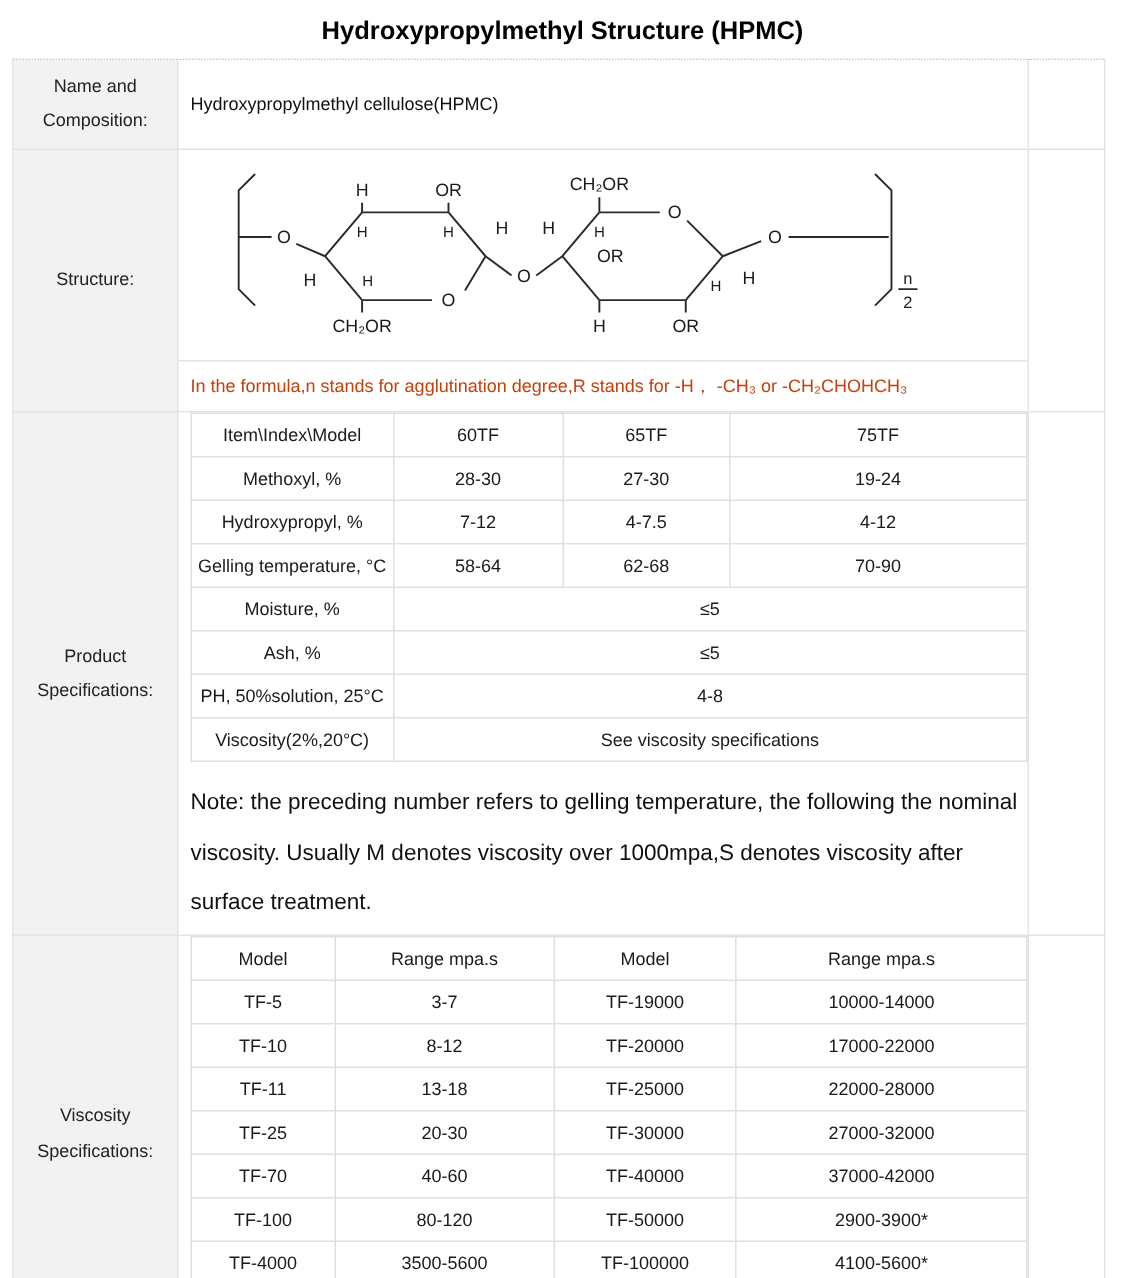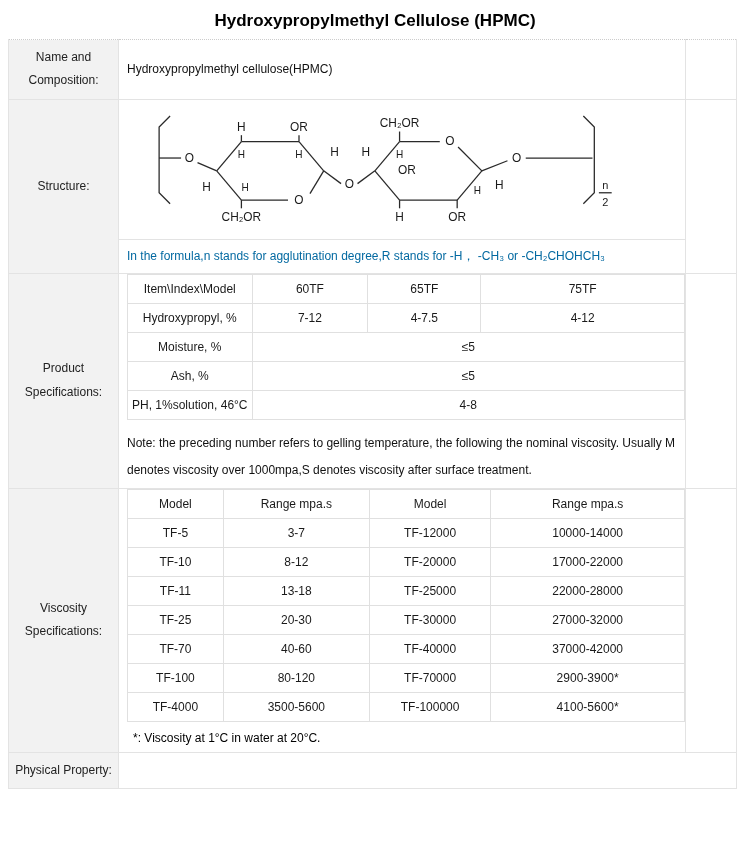--- a/index.html
+++ b/index.html
@@ -21,41 +21,41 @@
   }
   table.outer > tbody > tr:first-child > td { border-top:1px dotted #cccccc; }
   td.label-cell {
     width:99px; background:#f2f2f2 !important; font-weight:normal; font-size:12px;
     text-align:center; line-height:1.95; color:#222; padding:6px 5px !important;
   }
   td.right-cell { width:50px; }
   .value-text { padding:13px 8px; font-size:12px; color:#111; }
   .structure-diagram { padding:5px 0 2px 10px; }
   .structure-note {
-    border-top:1px solid #e3e3e3; padding:8px 8px; font-size:12px; color:#0369a1;
+    border-top:1px solid #e3e3e3; padding:8px 8px; font-size:12px; color:#c2410c;
   }
   table.inner { border-collapse:collapse; margin:0 0 0 8px; table-layout:fixed; }
   table.inner td {
     border:1px solid #e0e0e0; font-size:12px; text-align:center;
     padding:7px 4px; color:#1a1a1a; overflow:hidden; white-space:nowrap;
   }
   .spec-note {
-    padding:10px 6px 4px 8px; font-size:12px; line-height:2.25; color:#111;
+    padding:10px 6px 4px 8px; font-size:15px; line-height:2.25; color:#111;
   }
   .footnote { padding:9px 6px 7px 14px; font-size:12px; color:#000000; }
   svg.struct text { font-size:13px; fill:#1a1a1a; text-anchor:middle; }
   svg.struct text.sm { font-size:11px; }
   svg.struct text.frac { font-size:12px; }
   svg.struct .bond { stroke:#2a2a2a; stroke-width:1.4; fill:none; }
 </style>
 </head>
 <body>
 
 <div class="page">
-  <div class="title">Hydroxypropylmethyl Cellulose (HPMC)</div>
+  <div class="title">Hydroxypropylmethyl Structure (HPMC)</div>
 
   <table class="outer">
     <tbody>
 
       <tr>
         <td class="label-cell">Name and Composition:</td>
         <td>
           <div class="value-text">Hydroxypropylmethyl cellulose(HPMC)</div>
         </td>
         <td class="right-cell"></td>
@@ -139,36 +139,52 @@
                 <col style="width:221px">
               </colgroup>
             <tbody>
                 <tr>
                   <td>Item\Index\Model</td>
                   <td>60TF</td>
                   <td>65TF</td>
                   <td>75TF</td>
                 </tr>
                 <tr>
+                  <td>Methoxyl, %</td>
+                  <td>28-30</td>
+                  <td>27-30</td>
+                  <td>19-24</td>
+                </tr>
+                <tr>
                   <td>Hydroxypropyl, %</td>
                   <td>7-12</td>
                   <td>4-7.5</td>
                   <td>4-12</td>
                 </tr>
                 <tr>
+                  <td>Gelling temperature, °C</td>
+                  <td>58-64</td>
+                  <td>62-68</td>
+                  <td>70-90</td>
+                </tr>
+                <tr>
                   <td>Moisture, %</td>
                   <td colspan="3">≤5</td>
                 </tr>
                 <tr>
                   <td>Ash, %</td>
                   <td colspan="3">≤5</td>
                 </tr>
                 <tr>
-                  <td>PH, 1%solution, 46°C</td>
+                  <td>PH, 50%solution, 25°C</td>
                   <td colspan="3">4-8</td>
+                </tr>
+                <tr>
+                  <td>Viscosity(2%,20°C)</td>
+                  <td colspan="3">See viscosity specifications</td>
                 </tr>
               </tbody>
           </table>
           <div class="spec-note">Note:  the preceding number refers to gelling temperature, the following the nominal viscosity. Usually M denotes viscosity over 1000mpa,S denotes viscosity after surface treatment.</div>
         </td>
         <td class="right-cell"></td>
       </tr>
 
       <tr>
         <td class="label-cell">Viscosity Specifications:</td>
@@ -183,21 +199,21 @@
             <tbody>
                 <tr>
                   <td>Model</td>
                   <td>Range mpa.s</td>
                   <td>Model</td>
                   <td>Range mpa.s</td>
                 </tr>
                 <tr>
                   <td>TF-5</td>
                   <td>3-7</td>
-                  <td>TF-12000</td>
+                  <td>TF-19000</td>
                   <td>10000-14000</td>
                 </tr>
                 <tr>
                   <td>TF-10</td>
                   <td>8-12</td>
                   <td>TF-20000</td>
                   <td>17000-22000</td>
                 </tr>
                 <tr>
                   <td>TF-11</td>
@@ -213,21 +229,21 @@
                 </tr>
                 <tr>
                   <td>TF-70</td>
                   <td>40-60</td>
                   <td>TF-40000</td>
                   <td>37000-42000</td>
                 </tr>
                 <tr>
                   <td>TF-100</td>
                   <td>80-120</td>
-                  <td>TF-70000</td>
+                  <td>TF-50000</td>
                   <td>2900-3900*</td>
                 </tr>
                 <tr>
                   <td>TF-4000</td>
                   <td>3500-5600</td>
                   <td>TF-100000</td>
                   <td>4100-5600*</td>
                 </tr>
               </tbody>
           </table>

